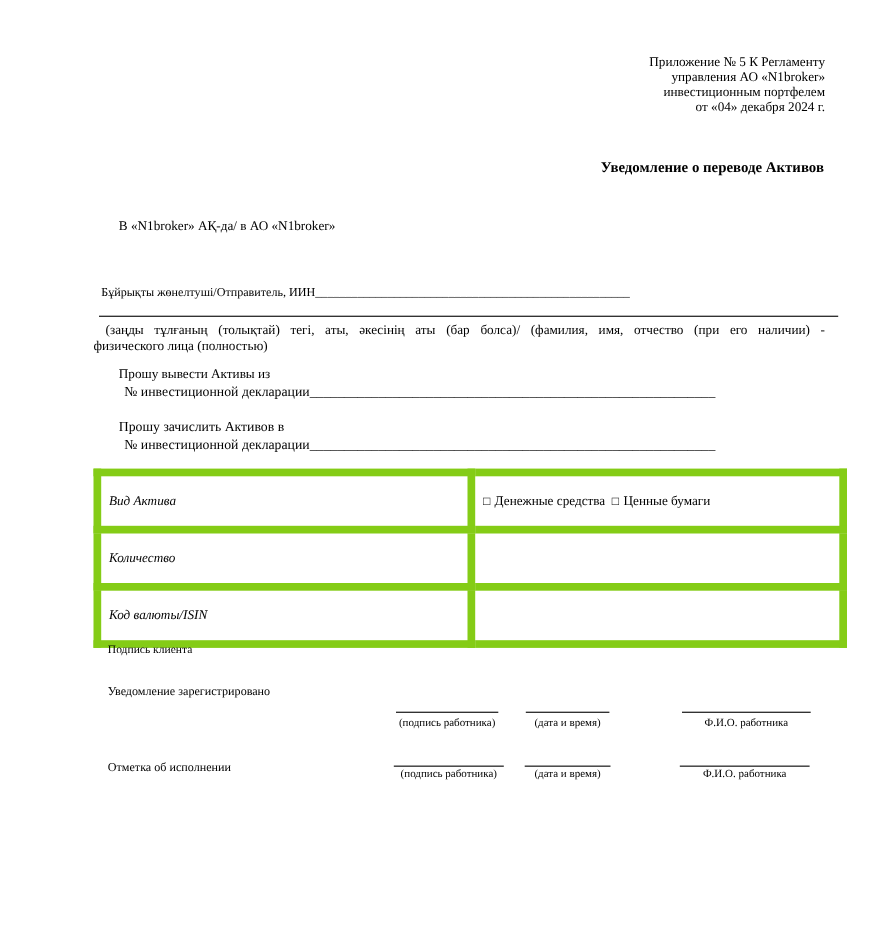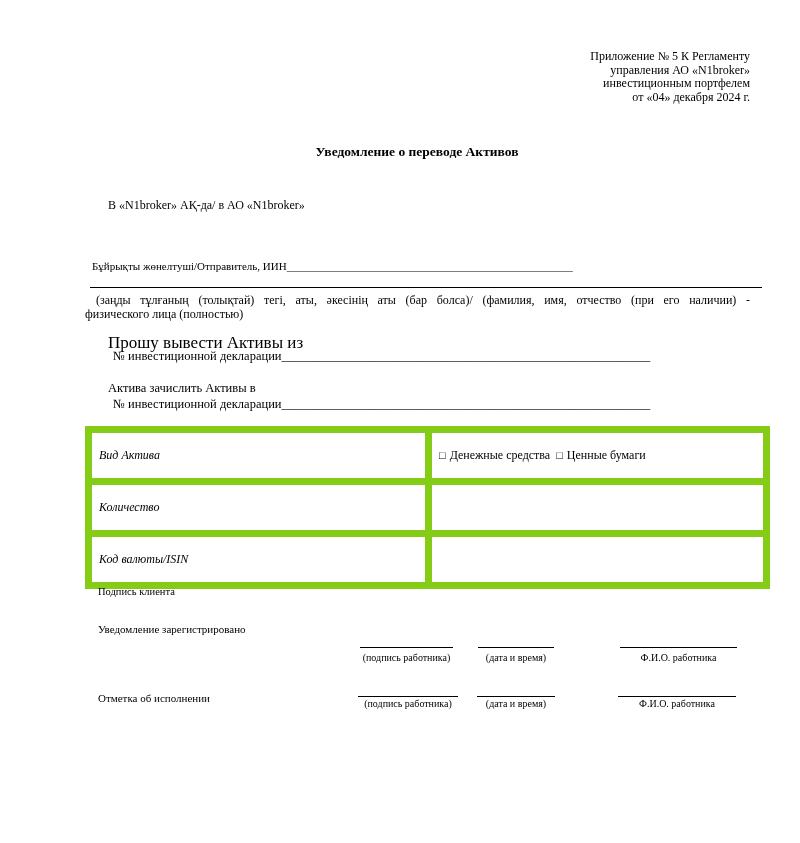--- a/index.html
+++ b/index.html
@@ -2,28 +2,28 @@
 <html><head>
 <meta charset="utf-8">
 <style>
   html,body{margin:0;padding:0;background:#fff;}
   .page{
     position:relative;width:800px;height:843px;background:#ffffff;
     font-family:"Liberation Serif","DejaVu Serif",serif;color:#000;overflow:hidden;
   }
   .abs{position:absolute;white-space:nowrap;}
   .header-block{top:50px;right:50px;text-align:right;font-size:12px;line-height:13.5px;}
-  .doc-title{top:144px;left:85px;width:664px;text-align:center;font-weight:bold;font-size:13.5px;}
+  .doc-title{top:144px;left:85px;width:664px;text-align:right;font-weight:bold;font-size:13.5px;}
   .date-line{top:179px;left:68px;font-weight:bold;font-size:13.5px;letter-spacing:.2px;}
   .addressee{top:198px;left:108px;font-size:12px;}
   .sender-line{top:260px;left:92px;font-size:11px;}
   .sender-rule{top:276px;left:90px;width:672px;height:11px;border-bottom:1px solid #000;}
   .caption1{top:293px;left:96px;width:654px;font-size:12px;text-align:justify;text-align-last:justify;}
   .caption2{top:307px;left:85px;font-size:12px;}
-  .req1{top:333px;left:108px;font-size:17px;}
+  .req1{top:333px;left:108px;font-size:12px;}
   .req2{top:349px;left:113px;font-size:12.5px;}
   .req3{top:381px;left:108px;font-size:12.5px;}
   .req4{top:397px;left:113px;font-size:12.5px;}
   table.asset{position:absolute;top:426px;left:85px;border-collapse:collapse;table-layout:fixed;}
   table.asset td{border:7px solid #84cc16;height:45px;vertical-align:middle;padding:0 0 0 7px;font-size:12px;}
   td.lbl{width:326px;font-style:italic;}
   td.val{width:324px;vertical-align:top;padding-top:4px;}
   .chk{display:inline-block;font-size:11px;margin-right:4px;}
   .opt2{margin-left:6px;}
   .client-sig{top:586px;left:98px;font-size:10.5px;}
@@ -60,21 +60,21 @@
   <div class="abs addressee">В «N1broker» АҚ-да/ в АО «N1broker»</div>
 
   <div class="abs sender-line"><span>Бұйрықты жөнелтуші/Отправитель, ИИН</span><span>____________________________________________________</span></div>
   <div class="abs sender-rule"></div>
   <div class="abs caption1">(заңды тұлғаның (толықтай) тегі, аты, әкесінің аты (бар болса)/ (фамилия, имя, отчество (при его наличии) -</div>
   <div class="abs caption2">физического лица (полностью)</div>
 
   <div class="abs req1">Прошу вывести Активы из</div>
   <div class="abs req2"><span>№ инвестиционной декларации</span><span>___________________________________________________________</span></div>
 
-  <div class="abs req3">Актива зачислить Активы в</div>
+  <div class="abs req3">Прошу зачислить Активов в</div>
   <div class="abs req4"><span>№ инвестиционной декларации</span><span>___________________________________________________________</span></div>
 
   <table class="asset">
     <tbody>
         <tr>
       <td class="lbl">Вид Актива</td>
       <td class="val">
         <span class="chk">□</span><span>Денежные средства</span><span class="chk opt2">□</span><span>Ценные бумаги</span>
       </td>
     </tr>

